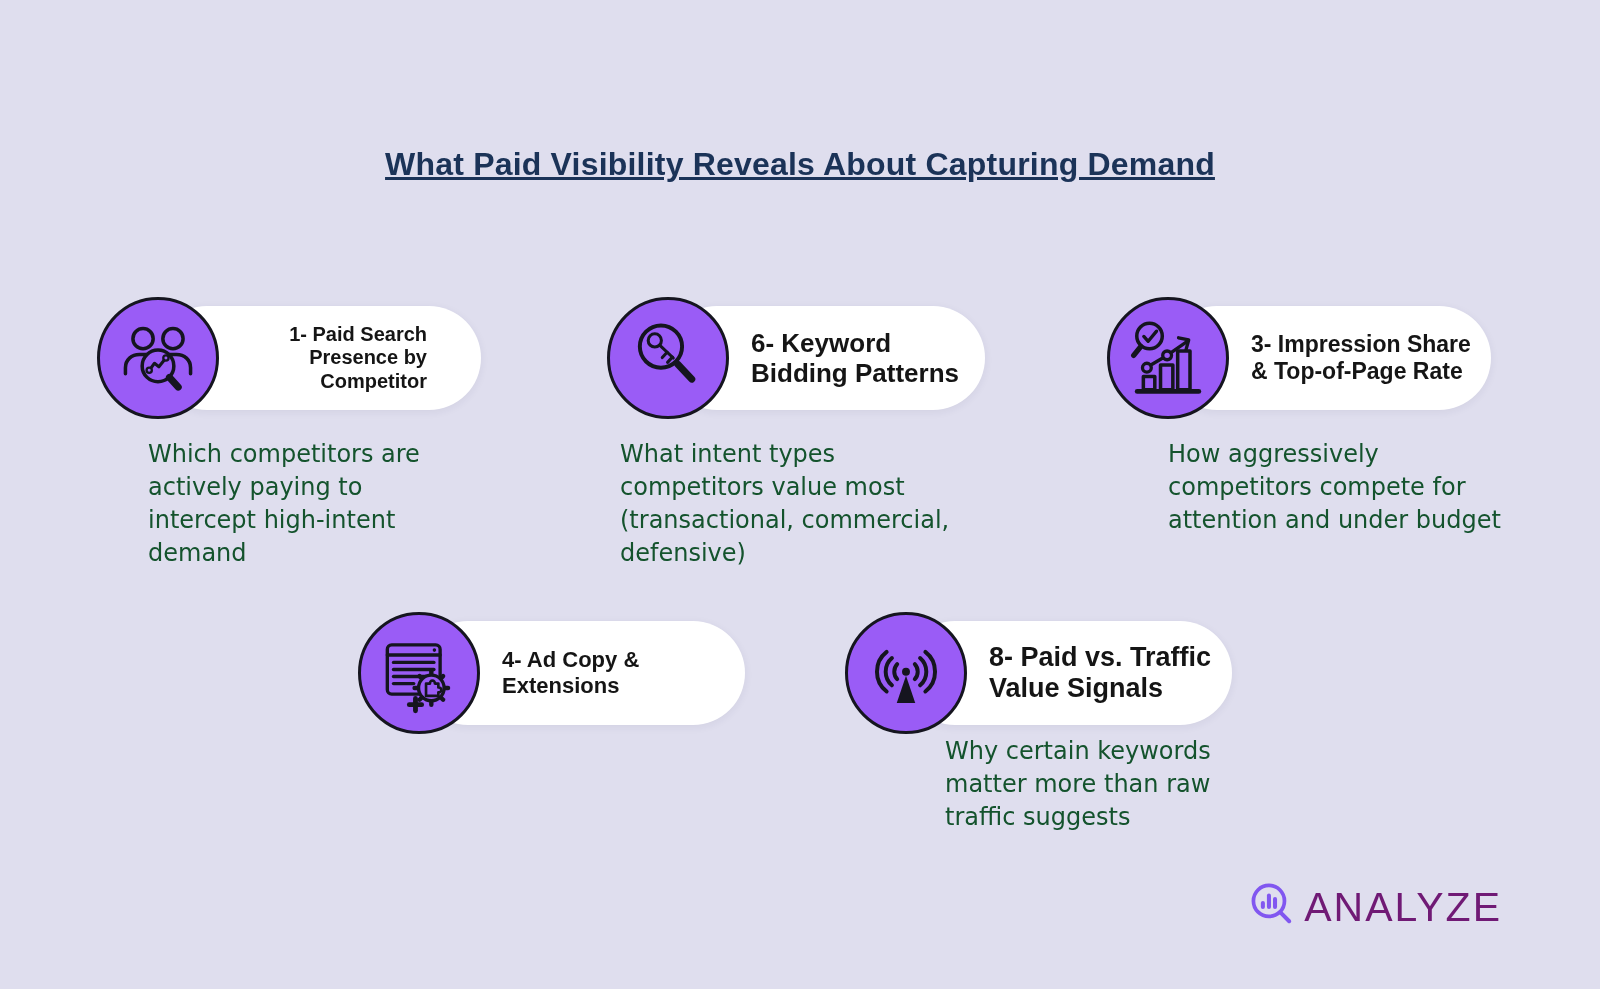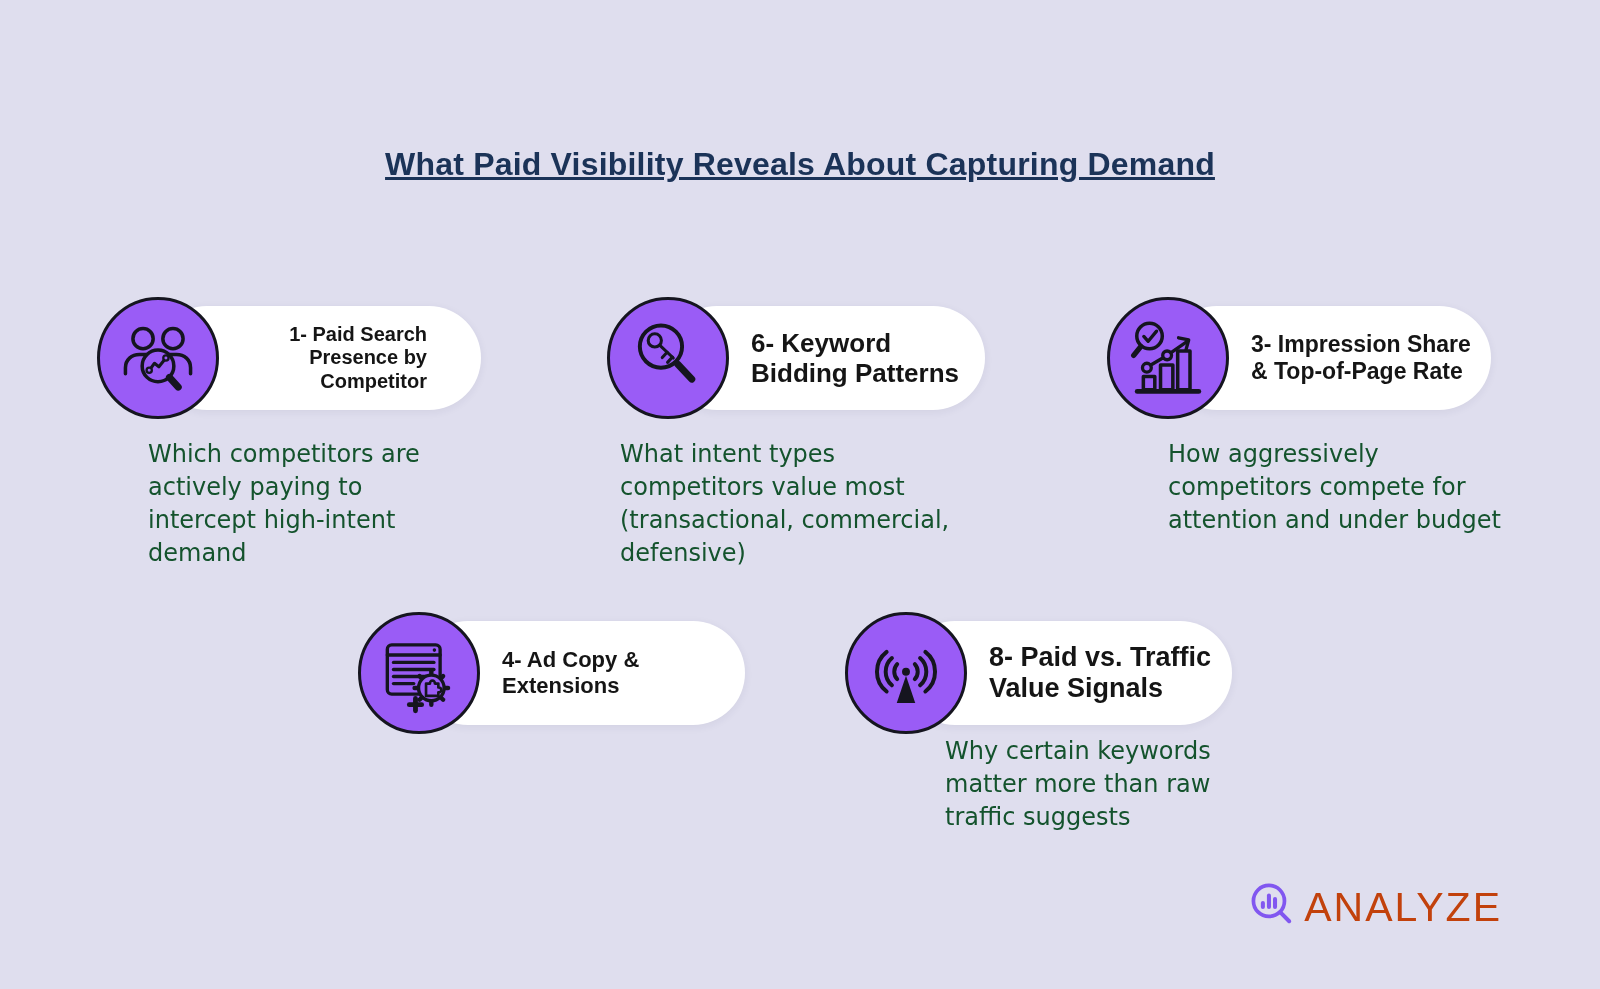--- a/index.html
+++ b/index.html
@@ -55,21 +55,21 @@
   .desc3{left:1168px;top:438px;width:355px;}
   .desc4{left:422px;top:751px;width:312px;}
   .desc5{left:933px;top:735px;width:272px;margin-left:12px;}
   .logo{
     position:absolute;right:98px;top:878px;
     display:flex;align-items:center;gap:4px;
   }
   .logo-text{
     font-family:"Liberation Sans",sans-serif;
     font-size:41px;font-weight:500;letter-spacing:2px;
-    color:#c2410c;
+    color:#701a75;
   }
   .icon-stroke{stroke:#15151f;fill:none;stroke-linecap:round;stroke-linejoin:round;}
 </style>
 </head>
 <body>
 
 <div class="canvas">
 
   <div class="title">What Paid Visibility Reveals About Capturing Demand</div>
 

